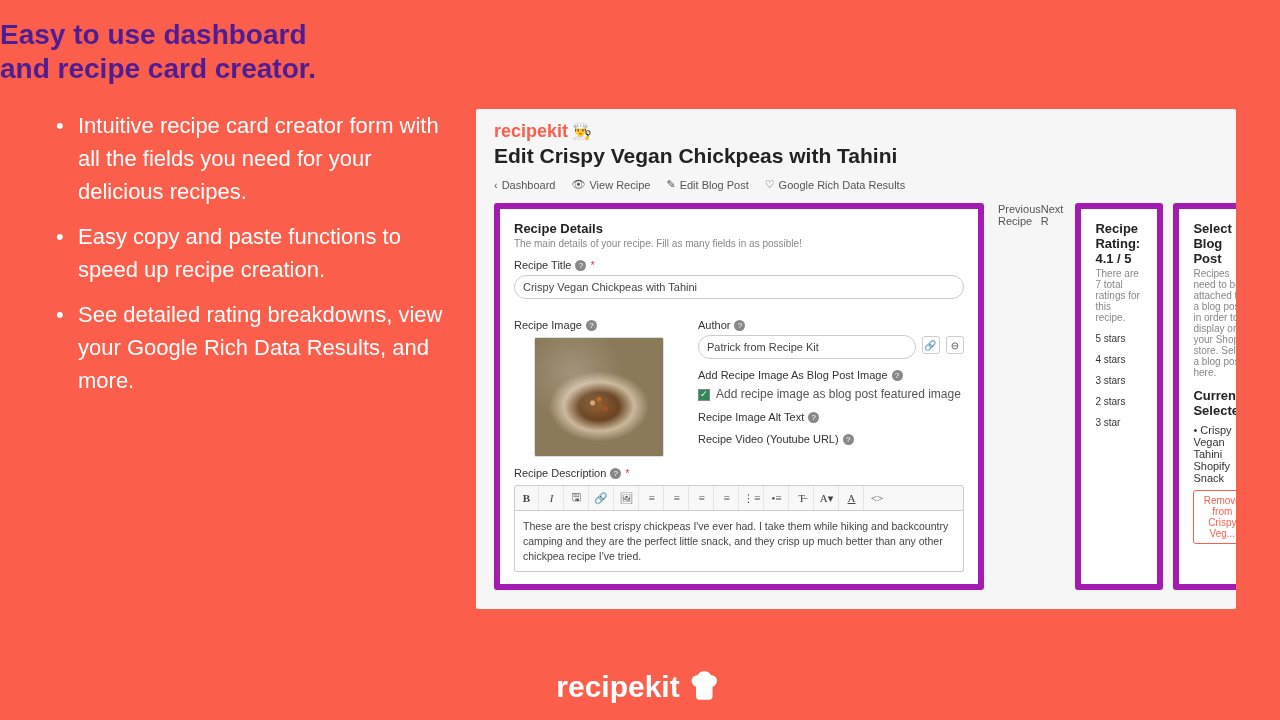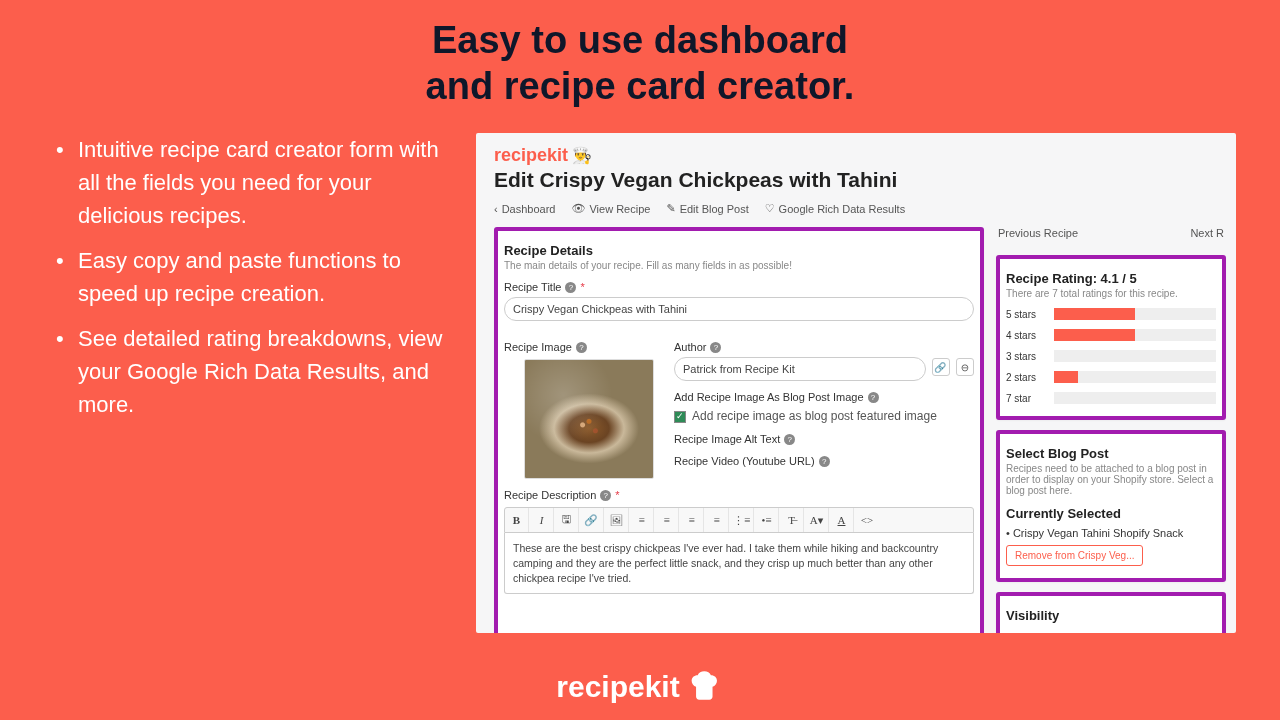--- a/index.html
+++ b/index.html
@@ -1,41 +1,41 @@
 <!DOCTYPE html>
 <html><head>
 <meta charset="utf-8">
 <style>
 *{box-sizing:border-box;margin:0;padding:0}
 body{width:1280px;height:720px;background:#fc5e4c;font-family:-apple-system,BlinkMacSystemFont,'Segoe UI',sans-serif;overflow:hidden;position:relative}
-.hero-title{text-align:center;color:#0f172a;font-size:38px;font-weight:700;padding:18px 0 0;line-height:1.2}
+.hero-title{text-align:left;color:#4c1d95;font-size:28px;font-weight:700;padding:18px 0 0;line-height:1.2}
 .main{display:flex;padding:24px 0 0 56px}
 .bullets{width:420px;color:#fff;font-size:22px;line-height:1.5;padding-right:30px}
 .bullets ul{list-style:none}
 .bullets li{position:relative;padding-left:22px;margin-bottom:12px}
 .bullets li:before{content:"•";position:absolute;left:0;font-size:22px}
 .screenshot{background:#f6f6f7;border-radius:2px;width:760px;height:500px;overflow:hidden;font-size:12px;color:#333;position:relative}
 .app-header{padding:12px 18px 4px}
 .logo{color:#fc5e4c;font-weight:700;font-size:18px;display:flex;align-items:center;gap:4px}
 .logo .cap{font-size:16px}
 .page-title{font-size:21px;font-weight:700;color:#222;margin-top:2px}
 .crumbs{display:flex;gap:16px;margin-top:10px;font-size:11px;color:#555}
 .crumbs span{display:flex;align-items:center;gap:4px;cursor:pointer}
 .app-body{display:flex;gap:12px;padding:8px 0 0 18px}
-.card{background:#fff;border:4px solid #a21caf;border-radius:3px;padding:12px 6px;box-shadow:0 1px 2px rgba(0,0,0,0.04)}
+.card{background:#fff;border:6px solid #a21caf;border-radius:3px;padding:12px 14px;box-shadow:0 1px 2px rgba(0,0,0,0.04)}
 .main-card{width:490px}
-.side-col{width:230px;display:flex;flex-direction:column;gap:10px}
+.side-col{width:230px;display:flex;gap:10px}
 .section-title{font-weight:700;font-size:13px;color:#222}
 .help{font-size:10px;color:#888;margin-top:2px}
 .lbl{font-size:11px;color:#333;font-weight:400;margin-top:10px;display:flex;align-items:center;gap:4px}
 .req{color:#e63946}
 .qm{display:inline-flex;align-items:center;justify-content:center;width:11px;height:11px;border-radius:50%;background:#888;color:#fff;font-size:8px}
 .input{width:100%;border:1px solid #ccc;border-radius:12px;padding:5px 8px;font-size:11px;margin-top:4px;color:#444;background:#fff}
 .input.placeholder{color:#aaa}
-.img-author{display:flex;margin-top:10px}
+.img-author{display:flex;gap:14px;margin-top:10px}
 .img-col{width:170px}
 .auth-col{flex:1}
 .food-img{width:130px;height:120px;margin:6px auto 0;background:radial-gradient(ellipse 50px 35px at 50% 58%,#8b5a2b 0%,#6b4423 40%,#c9b89a 70%,#8a7a5a 100%);border:1px solid #ddd;border-radius:2px;position:relative}
 .food-img:after{content:"";position:absolute;inset:0;background:radial-gradient(circle at 30% 30%,rgba(255,255,255,0.2),transparent 40%),radial-gradient(circle at 45% 55%,#d4a373 2px,transparent 3px),radial-gradient(circle at 55% 60%,#a0522d 2px,transparent 3px),radial-gradient(circle at 50% 52%,#b5651d 2px,transparent 3px)}
 .auth-row{display:flex;align-items:center;gap:6px}
 .auth-row .input{flex:1}
 .iconbtn{width:18px;height:18px;border:1px solid #ccc;border-radius:3px;display:flex;align-items:center;justify-content:center;font-size:10px;color:#555}
 .chk-row{display:flex;align-items:flex-end;gap:6px;margin-top:6px;font-size:12px;color:#555}
 .chk{width:12px;height:12px;border:1px solid #888;background:#2e8b57;position:relative;flex-shrink:0}
 .chk:after{content:"✓";color:#fff;font-size:9px;position:absolute;top:-1px;left:1px}
@@ -191,21 +191,21 @@
                 <div class="rating-bar" style="width:0%"></div>
               </div>
             </div>
           <div class="rating-row">
               <span style="width:40px">2 stars</span>
               <div class="rating-bar-bg">
                 <div class="rating-bar" style="width:15%"></div>
               </div>
             </div>
           <div class="rating-row">
-              <span style="width:40px">7 star</span>
+              <span style="width:40px">3 star</span>
               <div class="rating-bar-bg">
                 <div class="rating-bar" style="width:0%"></div>
               </div>
             </div>
         </div>
 
         <div class="card">
           <div class="section-title">Select Blog Post</div>
           <div class="help">Recipes need to be attached to a blog post in order to display on your Shopify store. Select a blog post here.</div>
           <div class="section-title" style="margin-top:10px">Currently Selected</div>

